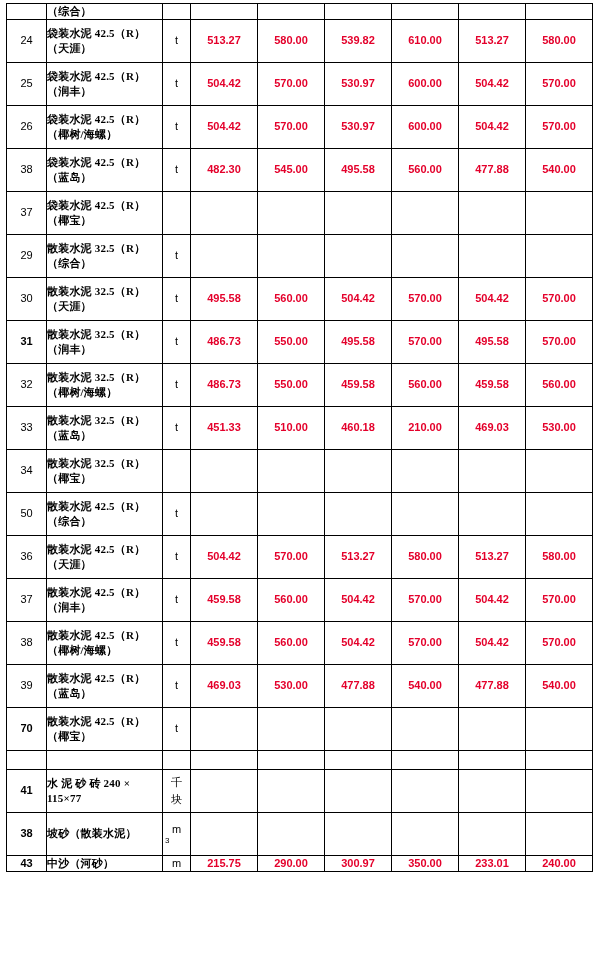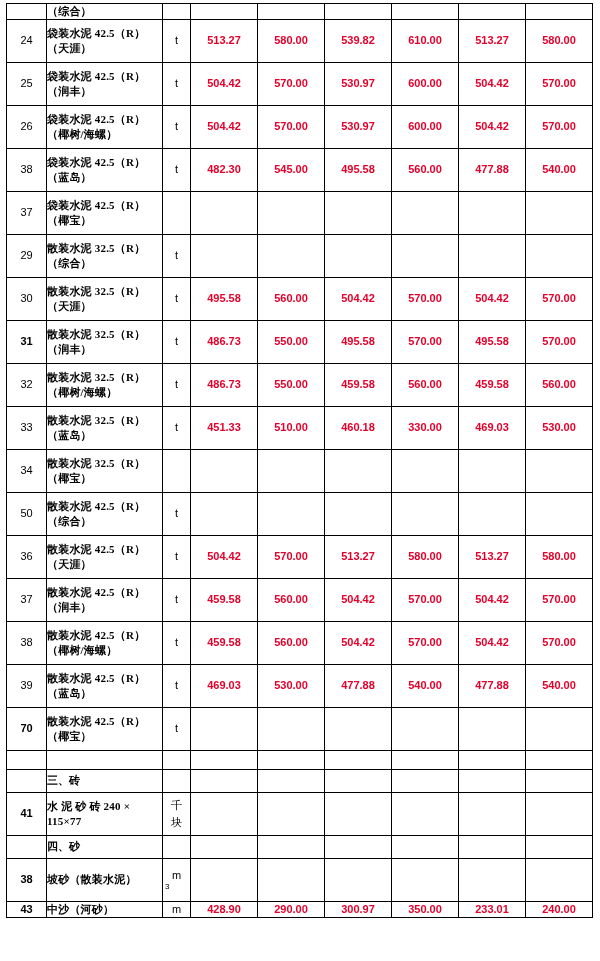--- a/index.html
+++ b/index.html
@@ -209,21 +209,21 @@
           <td class="val">560.00</td>
           <td class="val">459.58</td>
           <td class="val">560.00</td>
         </tr><tr class="tall">
           <td class="idx">33</td>
           <td class="name"><span>散装水泥 32.5（R）</span><span class="line2">（蓝岛）</span></td>
           <td class="unit">t</td>
           <td class="val">451.33</td>
           <td class="val">510.00</td>
           <td class="val">460.18</td>
-          <td class="val">330.00</td>
+          <td class="val">210.00</td>
           <td class="val">469.03</td>
           <td class="val">530.00</td>
         </tr><tr class="tall">
           <td class="idx">34</td>
           <td class="name"><span>散装水泥 32.5（R）</span><span class="line2">（椰宝）</span></td>
           <td class="unit"></td>
           <td class="val"></td>
           <td class="val"></td>
           <td class="val"></td>
           <td class="val"></td>
@@ -297,61 +297,39 @@
         <td class="name"></td>
         <td class="unit"></td>
         <td class="val"></td>
         <td class="val"></td>
         <td class="val"></td>
         <td class="val"></td>
         <td class="val"></td>
         <td class="val"></td>
       </tr>
 
-      <tr class="section">
-        <td class="idx"></td>
-        <td class="section-label">三、砖</td>
-        <td class="unit"></td>
-        <td class="val"></td>
-        <td class="val"></td>
-        <td class="val"></td>
-        <td class="val"></td>
-        <td class="val"></td>
-        <td class="val"></td>
-      </tr>
 
       <tr class="tall">
         <td class="idx bold">41</td>
         <td class="name">
           <span>水 泥 砂 砖  240 ×</span>
           <span class="line2">115×77</span>
         </td>
         <td class="unit two">
           <span>千</span><br>
           <span>块</span>
         </td>
         <td class="val"></td>
         <td class="val"></td>
         <td class="val"></td>
         <td class="val"></td>
         <td class="val"></td>
         <td class="val"></td>
       </tr>
 
-      <tr class="section">
-        <td class="idx"></td>
-        <td class="section-label">四、砂</td>
-        <td class="unit"></td>
-        <td class="val"></td>
-        <td class="val"></td>
-        <td class="val"></td>
-        <td class="val"></td>
-        <td class="val"></td>
-        <td class="val"></td>
-      </tr>
 
       <tr class="tall">
         <td class="idx bold">38</td>
         <td class="name">
           <span>坡砂（散装水泥）</span>
         </td>
         <td class="unit">
           <span>m</span>
           <span class="sub">3</span>
         </td>
@@ -362,21 +340,21 @@
         <td class="val"></td>
         <td class="val"></td>
       </tr>
 
       <tr>
         <td class="idx bold">43</td>
         <td class="name">
           <span>中沙（河砂）</span>
         </td>
         <td class="unit mid">m</td>
-        <td class="val">428.90</td>
+        <td class="val">215.75</td>
         <td class="val">290.00</td>
         <td class="val">300.97</td>
         <td class="val">350.00</td>
         <td class="val">233.01</td>
         <td class="val">240.00</td>
       </tr>
     </tbody>
   </table>
 </div>
 

